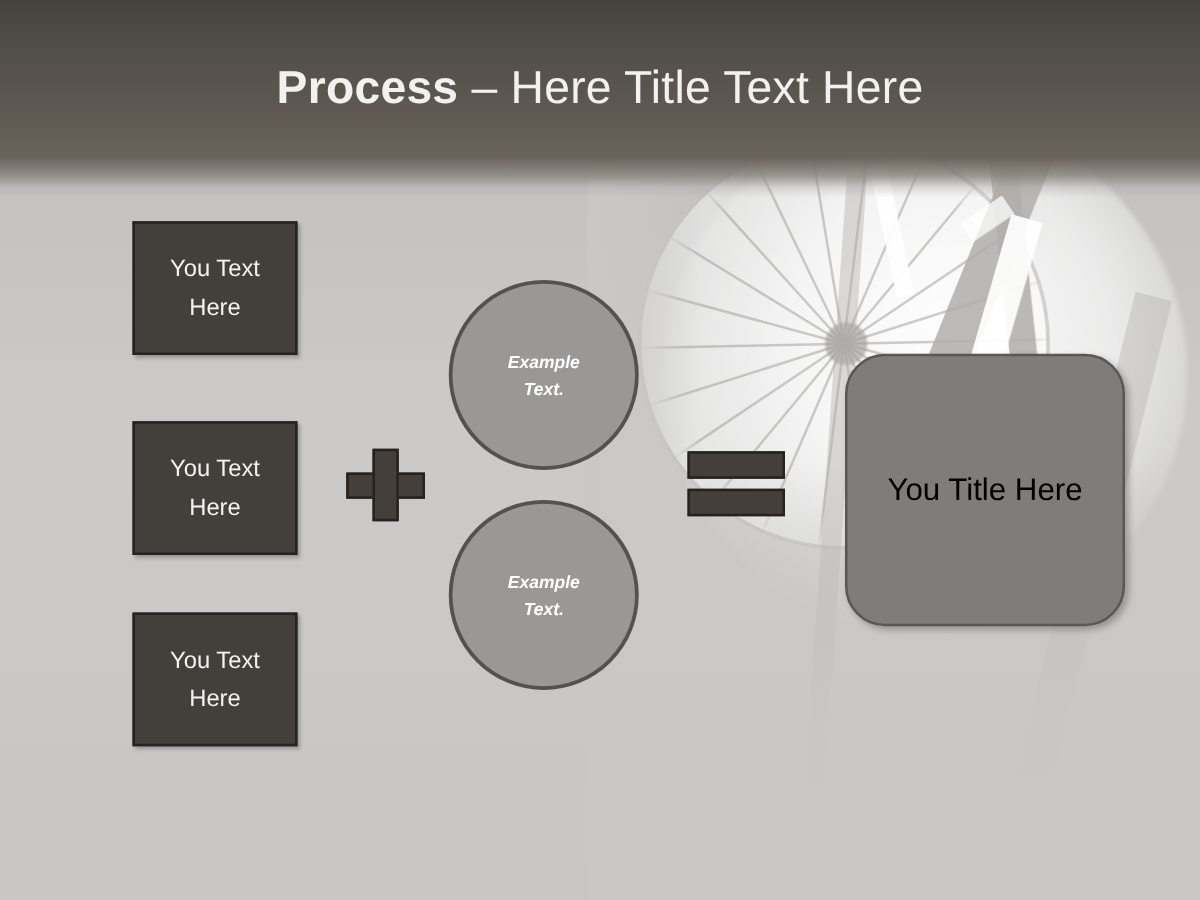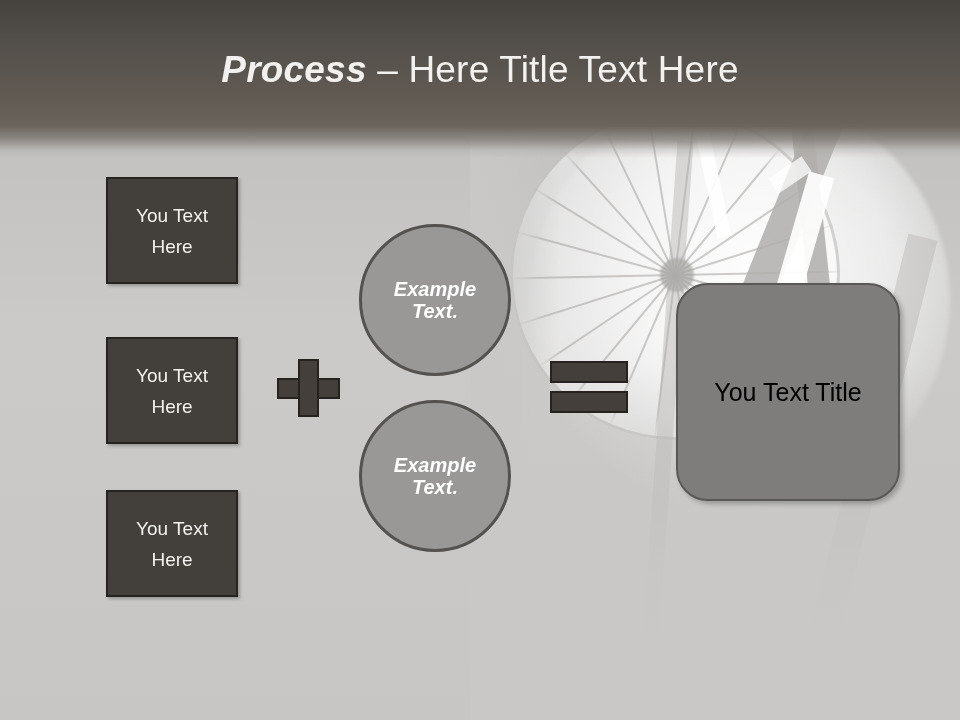--- a/index.html
+++ b/index.html
@@ -152,21 +152,21 @@
     left: 0;
     top: 48px;
     width: 960px;
     text-align: center;
     color: #f2f1ef;
     font-size: 37px;
     line-height: 44px;
     letter-spacing: .2px;
     white-space: nowrap;
   }
-  .title .bold { font-weight: bold; font-style: italic; }
+  .title .bold { font-weight: bold; }
   .title .rest { font-weight: normal; }
 
   
   .box {
     position: absolute;
     width: 132px;
     height: 107px;
     background: #433f3a;
     border: 2px solid #262320;
     box-sizing: border-box;
@@ -224,21 +224,21 @@
   
   .circle {
     position: absolute;
     width: 152px;
     height: 152px;
     border-radius: 50%;
     background: #999897;
     border: 3px solid #54514e;
     box-sizing: border-box;
     color: #ffffff;
-    font-size: 20px;
+    font-size: 14px;
     font-weight: bold;
     font-style: italic;
     line-height: 22px;
     display: flex;
     align-items: center;
     justify-content: center;
     text-align: center;
   }
   .circle.c1 { left: 359px; top: 224px; }
   .circle.c2 { left: 359px; top: 400px; }
@@ -336,16 +336,16 @@
   <div class="circle c2">
     <span>Example<br>Text.</span>
   </div>
 
   <div class="equals">
     <i class="e1"></i>
     <i class="e2"></i>
   </div>
 
   <div class="result">
-    <span>You Text Title</span>
+    <span>You Title Here</span>
   </div>
 
 </div>
 
 </body></html>

